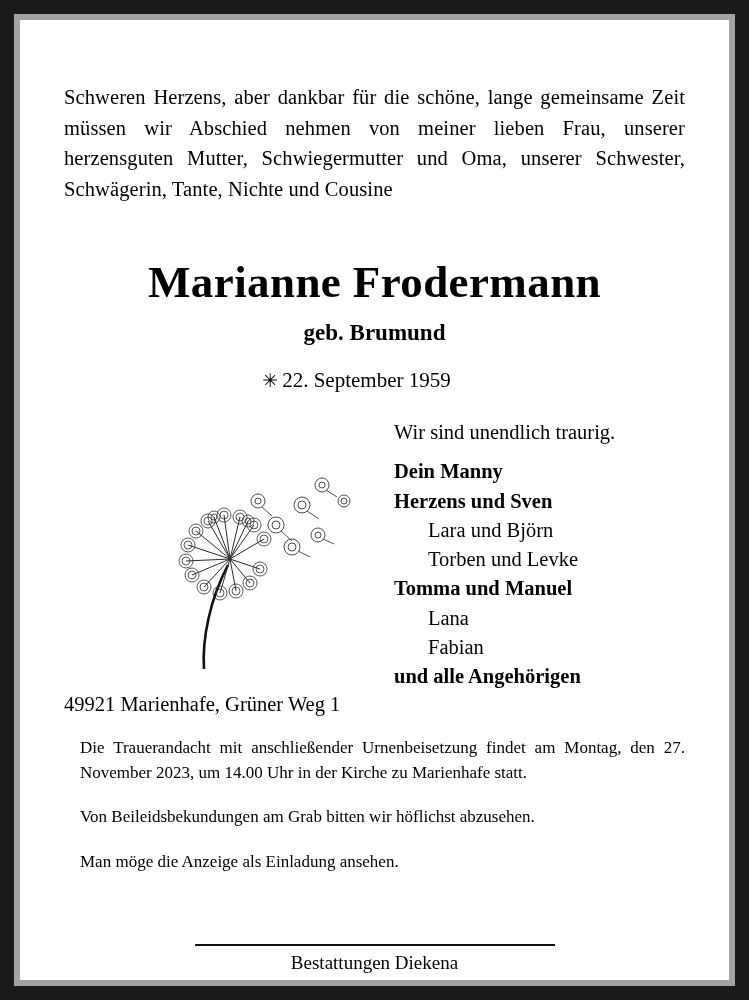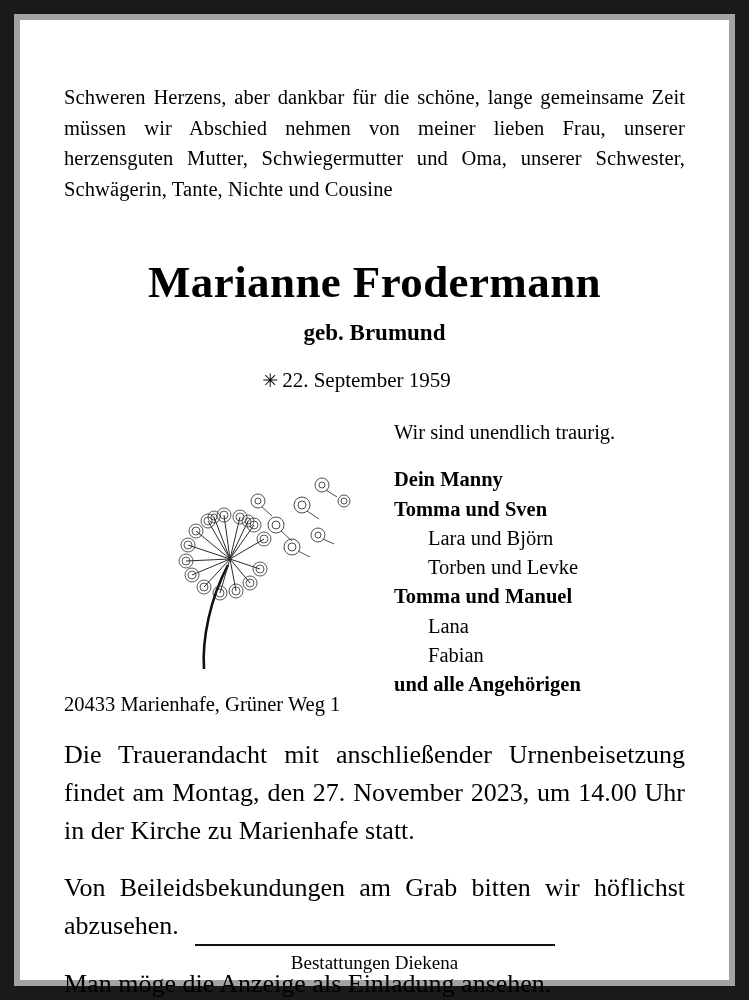--- a/index.html
+++ b/index.html
@@ -90,41 +90,42 @@
   }
   .mourners {
     position: absolute;
     left: 330px;
     top: 0;
     width: 300px;
     font-size: 20.5px;
     line-height: 1.33;
   }
   .mourners .lead {
-    margin-bottom: 20px;
+    margin-bottom: 12px;
   }
   .mourners .b {
     font-weight: bold;
   }
   .mourners .indent {
     padding-left: 34px;
   }
   .mourners .row {
     margin-bottom: 2px;
   }
   .address {
     margin-top: 14px;
     font-size: 20.5px;
   }
   .para {
     margin-top: 20px;
-    font-size: 26px;
+    font-size: 17px;
     line-height: 1.45;
     text-align: justify;
     text-align-last: left;
+    margin-left: 16px;
   }
   .footer {
     position: absolute;
     left: 0;
     right: 0;
     bottom: 6px;
     text-align: center;
   }
   .footer-rule {
     width: 360px;
@@ -284,32 +285,32 @@
                 <circle r="6"></circle>
                 <circle r="3"></circle>
               </g>
           </g>
         </svg>
       </div>
 
       <div class="mourners">
         <div class="lead">Wir sind unendlich traurig.</div>
         <div class="row b">Dein Manny</div>
-        <div class="row b">Tomma und Sven</div>
+        <div class="row b">Herzens und Sven</div>
         <div class="row indent">Lara und Björn</div>
         <div class="row indent">Torben und Levke</div>
         <div class="row b">Tomma und Manuel</div>
         <div class="row indent">Lana</div>
         <div class="row indent">Fabian</div>
         <div class="row b">und alle Angehörigen</div>
       </div>
 
     </div>
 
-    <div class="address">20433 Marienhafe, Grüner Weg 1</div>
+    <div class="address">49921 Marienhafe, Grüner Weg 1</div>
 
     <div class="para">Die Trauerandacht mit anschließender Urnenbeisetzung findet am Montag, den 27. November 2023, um 14.00 Uhr in der Kirche zu Marienhafe statt.</div>
     <div class="para">Von Beileidsbekundungen am Grab bitten wir höflichst abzusehen.</div>
     <div class="para">Man möge die Anzeige als Einladung ansehen.</div>
 
     <div class="footer">
       <div class="footer-rule"></div>
       <div class="footer-text">Bestattungen Diekena</div>
     </div>
 

